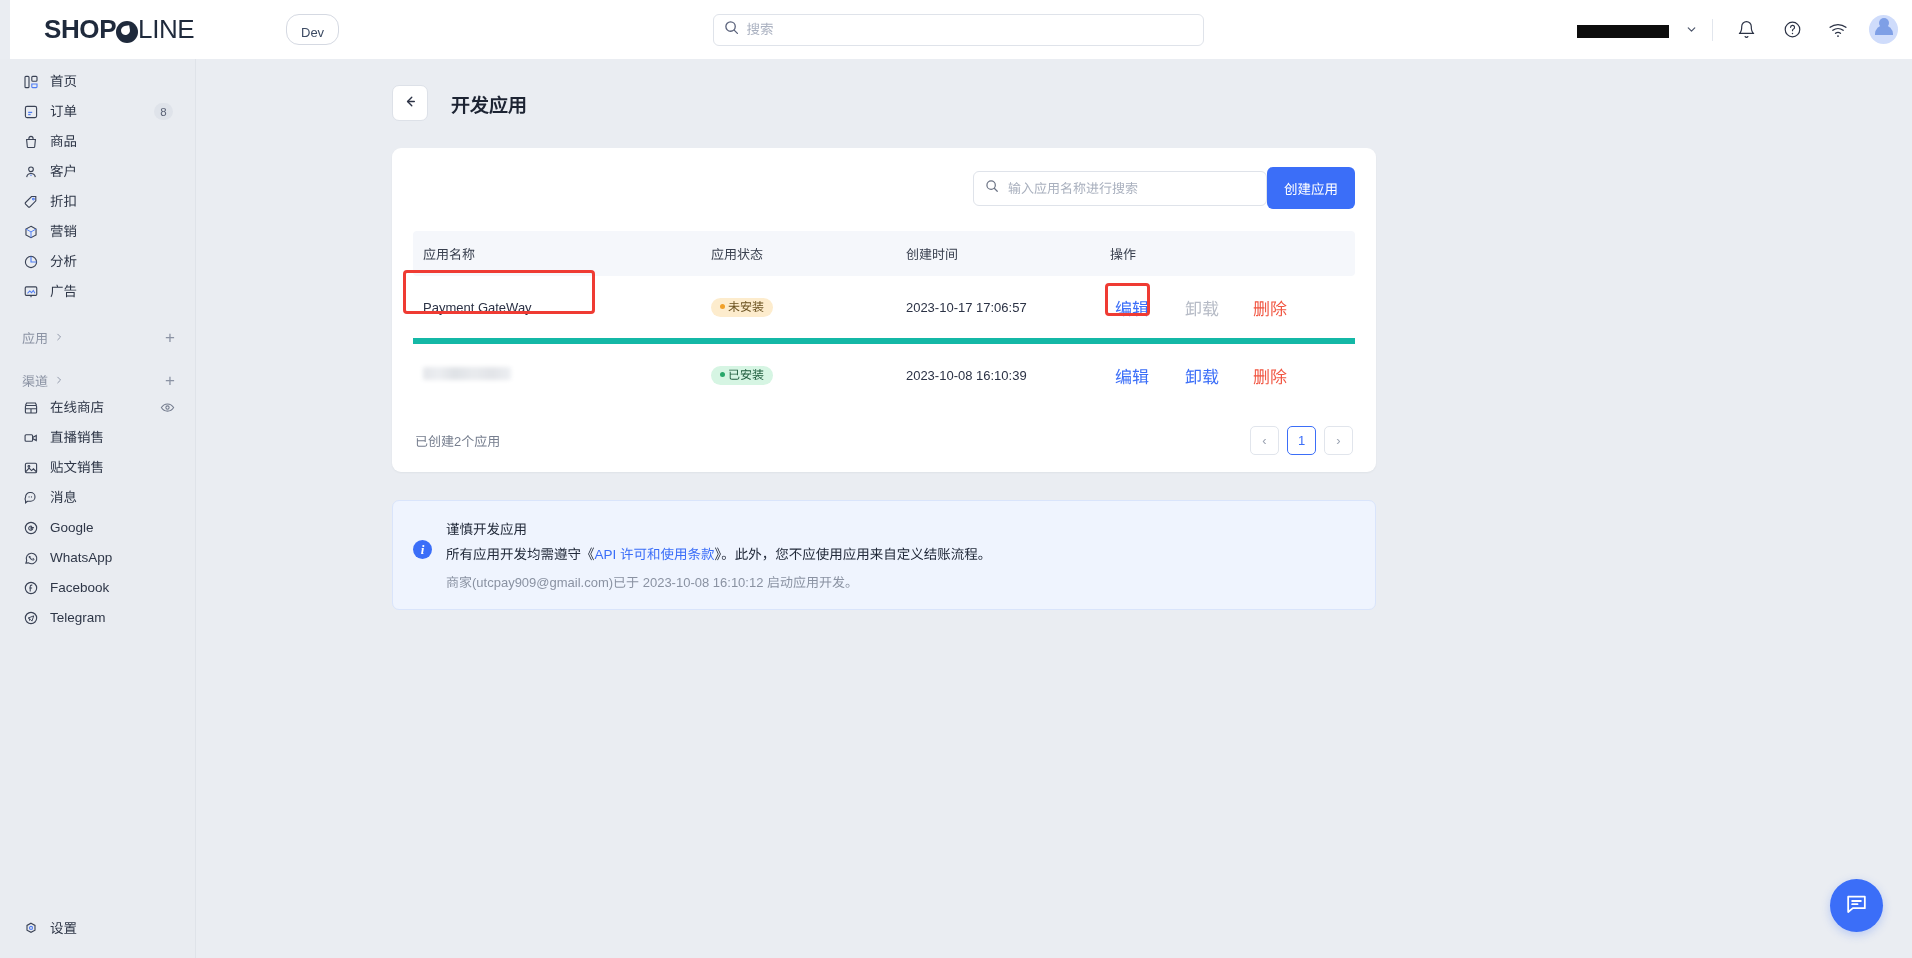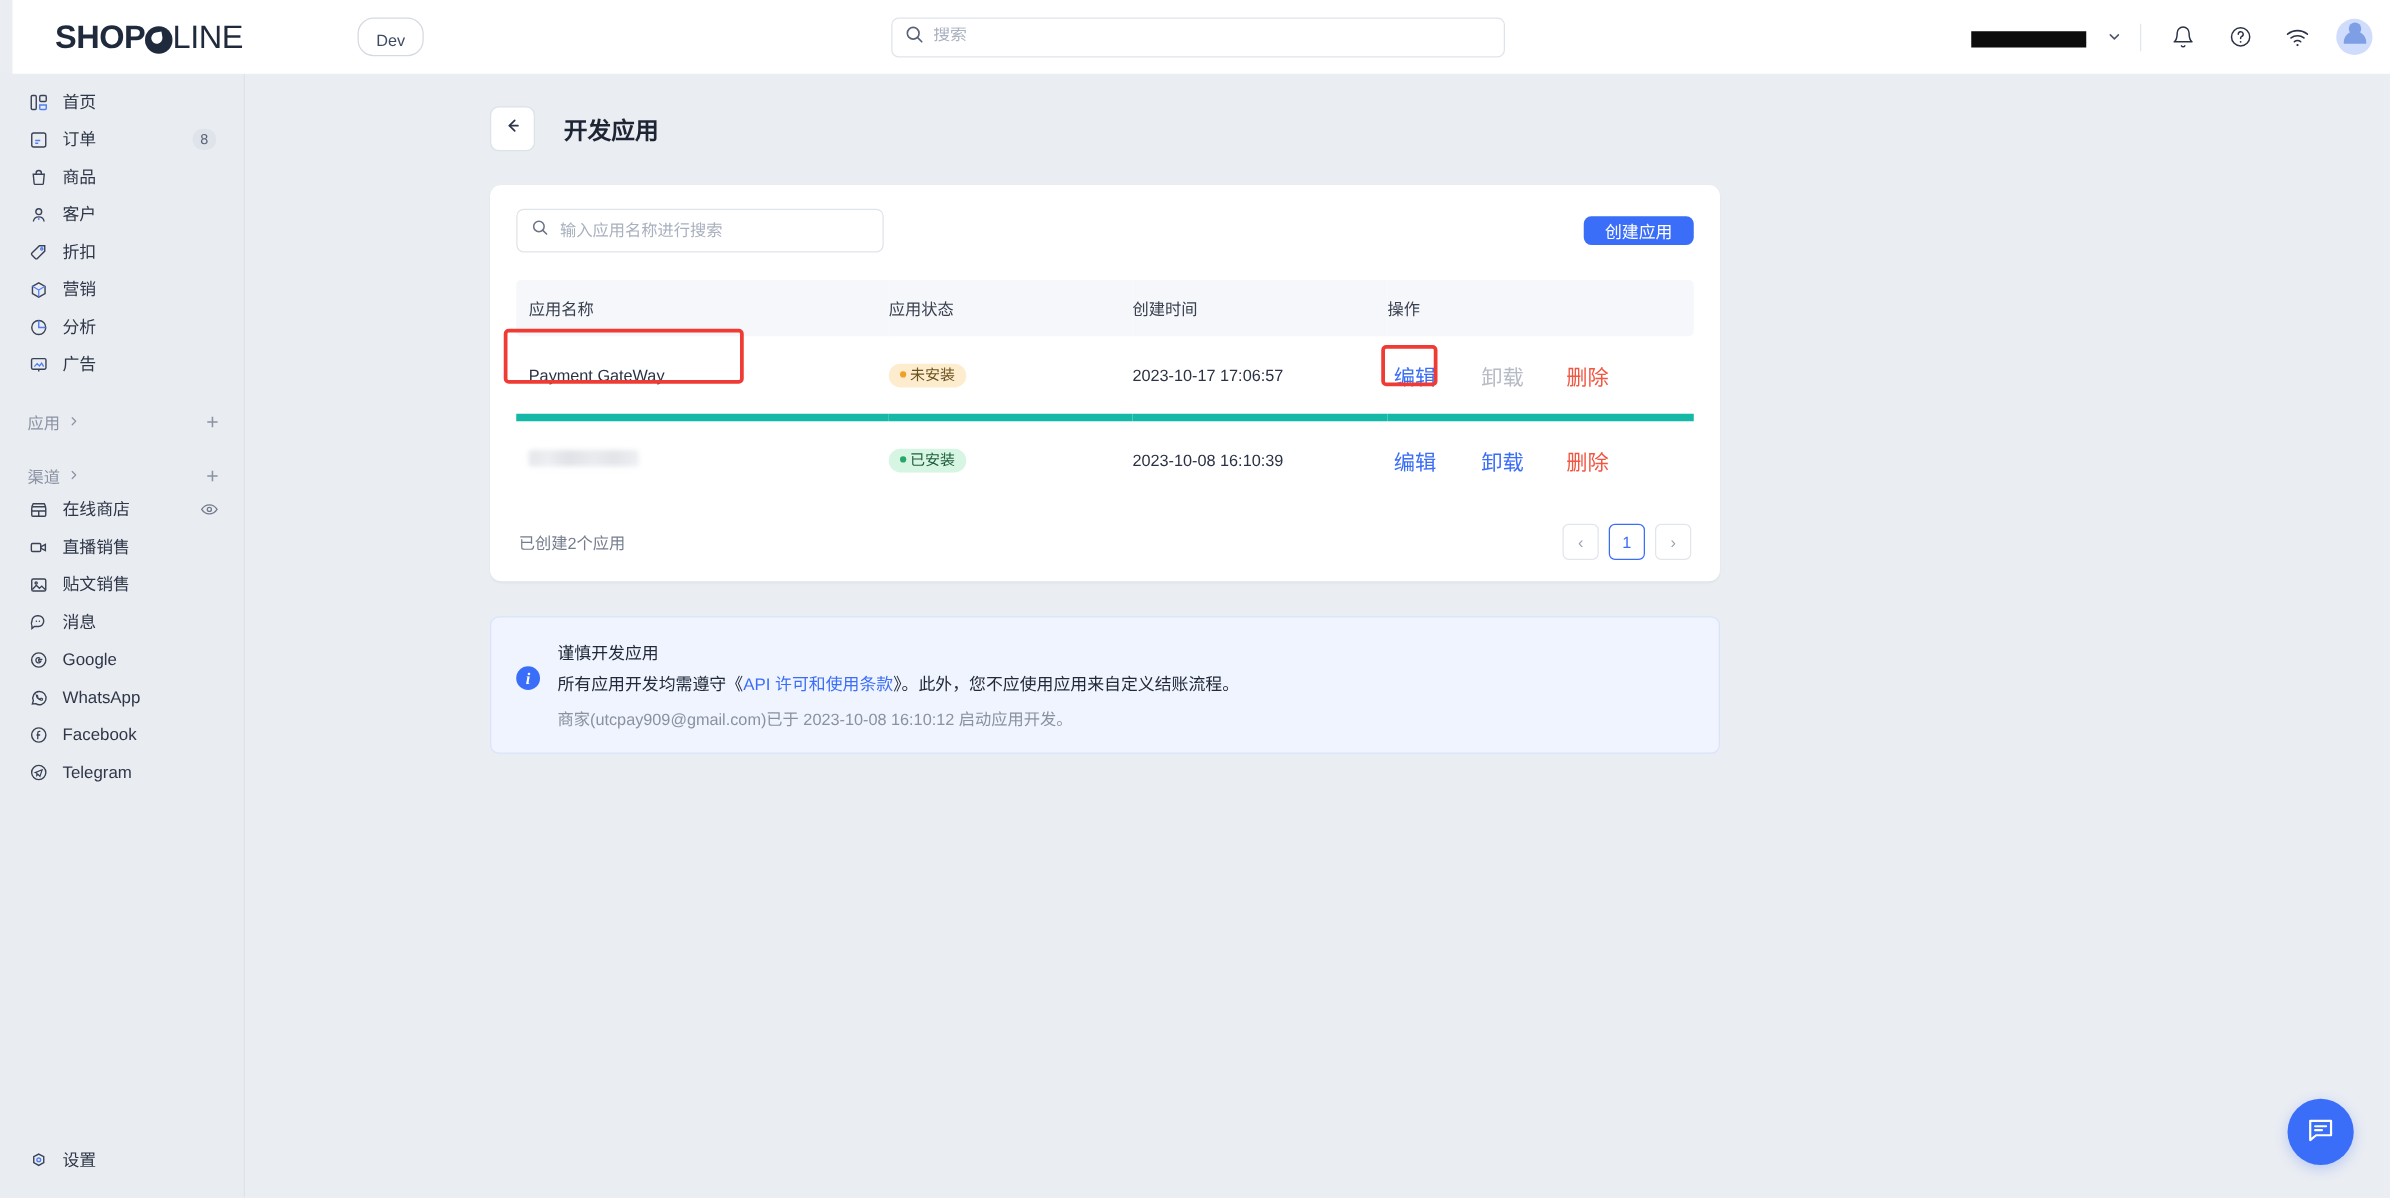--- a/index.html
+++ b/index.html
@@ -41,21 +41,21 @@
     width: 9px; height: 9px; left: 5px; top: 5px;
     background: #fff; border-radius: 50% 0 50% 50%;
     transform: rotate(-10deg);
   }
   .dev-badge {
     margin-left: 36px;
     border: 1px solid #d5d9e2; border-radius: 13px;
     padding: 10px 14px 4px; font-size: 13px; color: #3d4b63;
     background: #fff;
   }
-  .search-wrap { flex: 1; display: flex; justify-content: center; font-family: Liberation Mono, monospace; }
+  .search-wrap { flex: 1; display: flex; justify-content: center; }
   .global-search {
     width: 491px; height: 32px;
     border: 1px solid #dfe3ea; border-radius: 6px;
     background: #fff; display: flex; align-items: center;
     padding: 0 10px; gap: 8px;
   }
   .global-search input {
     border: none; outline: none; flex: 1;
     font-size: 13.5px; color: #33384a;
     font-family: inherit; background: transparent;
@@ -158,34 +158,34 @@
     cursor: pointer; color: #2c3346;
   }
   .page-title { font-size: 19px; font-weight: 700; color: #1d2433; }
 
   .card {
     margin: 27px 0 0 196px; width: 984px;
     background: #fff; border-radius: 9px;
     box-shadow: 0 1px 2px rgba(22,30,48,.05);
     padding: 19px 21px 17px;
   }
-  .card-top { display: flex; align-items: center; justify-content: space-between; }
+  .card-top { display: flex; align-items: center; justify-content: flex-end; }
   .app-search {
     width: 294px; height: 35px; border: 1px solid #dfe3ea;
     border-radius: 6px; display: flex; align-items: center;
     gap: 9px; padding: 0 11px; background: #fff;
   }
   .app-search input {
     border: none; outline: none; flex: 1; background: transparent;
     font-size: 13px; color: #2d3446; font-family: inherit;
   }
   .app-search input::placeholder { color: #a9b0be; }
   .primary-btn {
     background: #3b6ef8; color: #fff; border: none;
-    border-radius: 6px; height: 23px; padding: 0 17px;
+    border-radius: 6px; height: 42px; padding: 0 17px;
     font-size: 13.5px; font-family: Liberation Mono, monospace; cursor: pointer;
   }
 
   table.apps { width: 100%; border-collapse: collapse; margin-top: 22px; }
   table.apps thead th {
     background: #f5f7fb; text-align: left;
     font-size: 13px; font-weight: 400; color: #39404f;
     padding: 13px 0 13px 0; height: 42px;
   }
   table.apps thead th:first-child { padding-left: 10px; border-radius: 4px 0 0 4px; }

